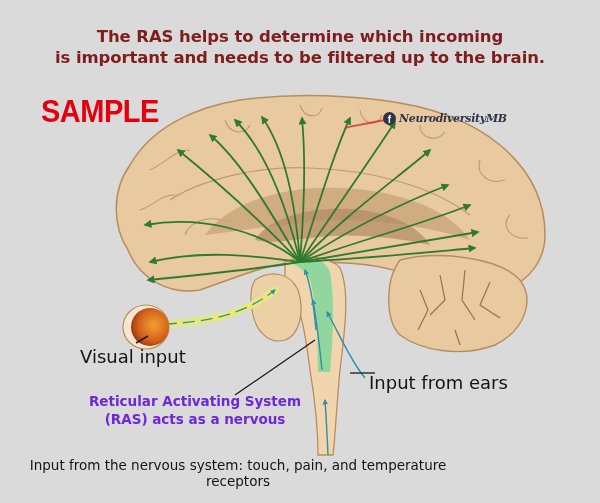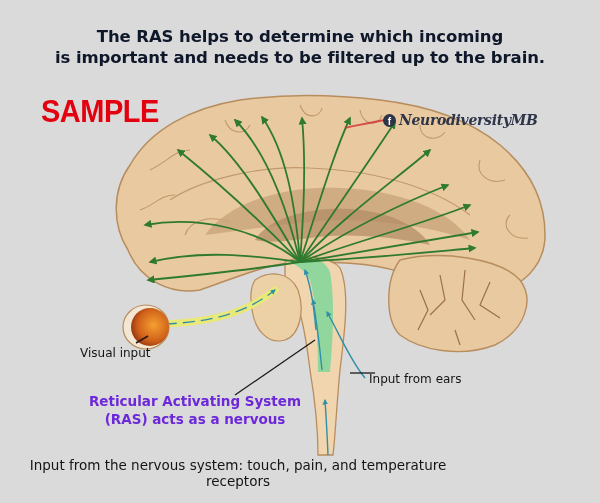--- a/index.html
+++ b/index.html
@@ -1,24 +1,24 @@
 <!DOCTYPE html>
 <html><head>
 <meta charset="utf-8">
 <style>
   html, body { margin: 0; padding: 0; }
   body { width: 600px; height: 503px; background: #dadada; position: relative; overflow: hidden; font-family: "DejaVu Sans", sans-serif; }
-  .title { position: absolute; left: 0; top: 26px; width: 600px; text-align: center; color: #0f172a; font-weight: bold; font-size: 16.5px; line-height: 21px; letter-spacing: -0.1px; }
+  .title { position: absolute; left: 0; top: 26px; width: 600px; text-align: center; color: #7f1d1d; font-weight: bold; font-size: 16.5px; line-height: 21px; letter-spacing: -0.1px; }
   .title span { display: block; }
   .sample { position: absolute; left: 41px; top: 96px; color: #e3000f; font-family: "Liberation Sans", sans-serif; font-weight: bold; font-size: 29px; letter-spacing: -0.5px; transform: scaleY(1.05); }
   .credit { position: absolute; left: 383px; top: 112px; display: flex; align-items: center; gap: 3px; }
   .fb { width: 13px; height: 13px; border-radius: 50%; background: #2e3548; color: #fff; font-family: "Liberation Sans", sans-serif; font-weight: bold; font-size: 10px; display: flex; align-items: flex-end; justify-content: center; line-height: 1; }
-  .credit-text { font-family: "DejaVu Serif", serif; font-style: italic; font-weight: bold; font-size: 14px; color: #2e3548; letter-spacing: -0.3px; }
+  .credit-text { font-family: "DejaVu Serif", serif; font-style: italic; font-weight: bold; font-size: 11px; color: #2e3548; letter-spacing: -0.3px; }
   svg.art { position: absolute; left: 0; top: 0; }
-  .label { position: absolute; font-size: 12px; color: #141414; }
+  .label { position: absolute; font-size: 18px; color: #141414; }
   .label-visual { left: 80px; top: 346px; }
   .label-ears { left: 369px; top: 372px; }
   .label-ras { left: 0; width: 390px; text-align: center; top: 392px; color: #6d28d9; font-weight: bold; font-size: 13.5px; line-height: 18px; }
   .label-ras span { display: block; }
   .label-nervous { left: 0; width: 476px; text-align: center; top: 457px; font-size: 13.5px; }
 </style>
 </head>
 <body>
 
 <div class="title">

